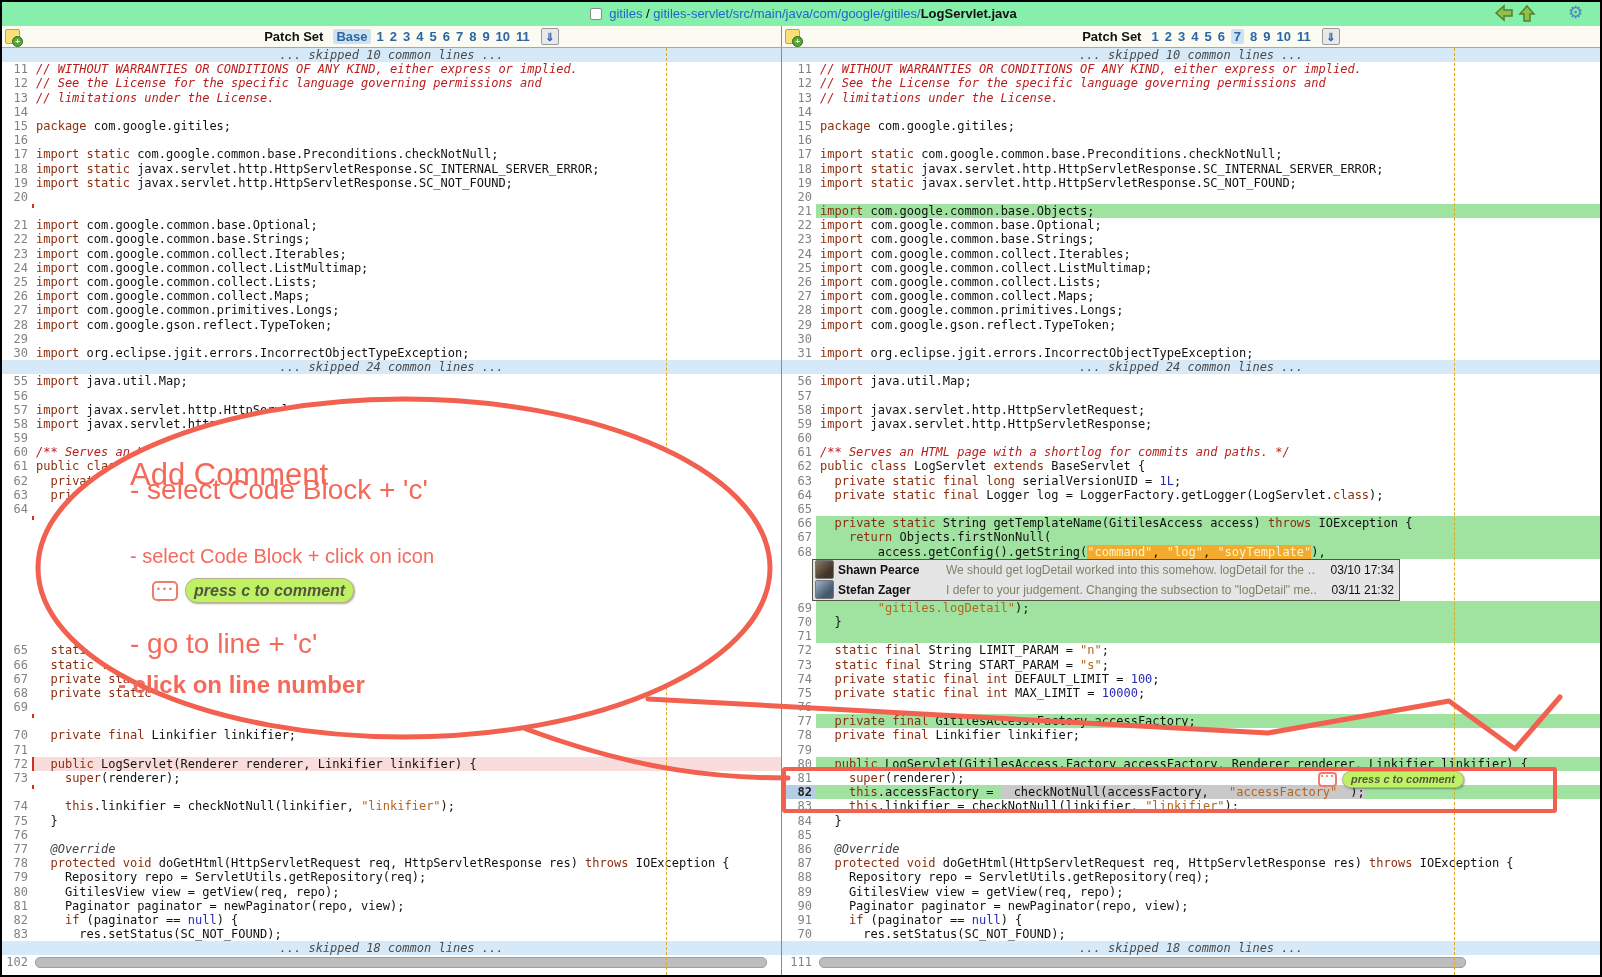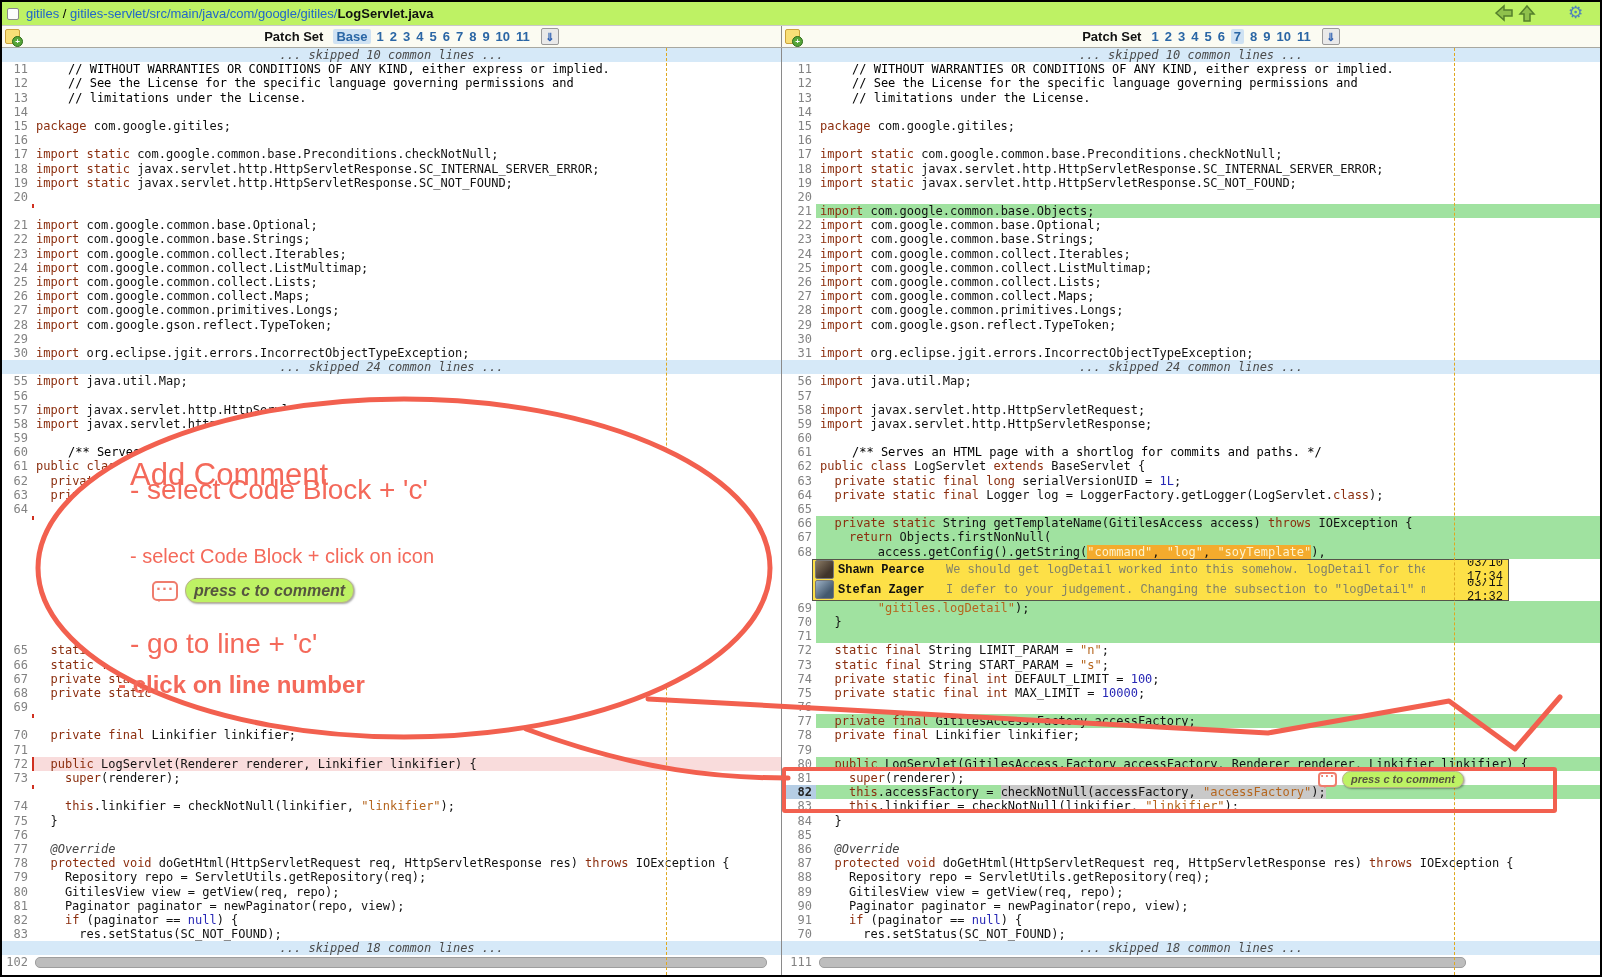--- a/index.html
+++ b/index.html
@@ -1,19 +1,19 @@
 <!DOCTYPE html>
 <html><head>
 <meta charset="utf-8">
 <style>
   html,body{margin:0;padding:0;background:#fff;}
   .frame{position:relative;width:1602px;height:977px;box-sizing:border-box;border:2px solid #000;
          background:#fff;overflow:hidden;font-family:"Liberation Sans",sans-serif;}
   
-  .topbar{position:relative;height:23px;border-bottom:1px solid #c9c9c9;display:flex;align-items:center;background:#bef264;}
+  .topbar{position:relative;height:23px;border-bottom:1px solid #c9c9c9;display:flex;align-items:center;background:#86efac;justify-content:center;}
   .cbx{width:10px;height:10px;border:1px solid #8a8a8a;border-radius:2px;background:#fdfdfd;margin:0 7px 0 5px;flex:none;}
   .crumbs{font-size:13px;color:#000;white-space:nowrap;}
   .crumbs .lnk{color:#2166c9;cursor:pointer;}
   .crumbs .file{font-weight:bold;color:#111;}
   .topicons{position:absolute;right:12px;top:2px;display:flex;align-items:center;gap:4px;}
   .gearicon{width:20px;height:18px;margin-left:28px;cursor:pointer;}
   .gearicon::before{content:"\2699";font-size:17px;color:#4f81bd;line-height:18px;}
   
   .psbar{height:21px;border-bottom:1px solid #a8a8a0;background:#fbfbf2;display:flex;font-size:13px;}
   .pscell{position:relative;display:flex;align-items:center;justify-content:center;gap:2px;}
@@ -38,32 +38,32 @@
   .ln{flex:none;width:26px;text-align:right;padding-right:4px;color:#828282;cursor:pointer;}
   .pane.right .ln{width:30px;}
   .nsel{background:#b5cde4;color:#222;font-weight:bold;}
   .code{flex:1;position:relative;padding-left:4px;color:#111;overflow:hidden;}
   .bg-g{background:#a0e2a0;}
   .bg-p{background:#f9dcdc;}
   .row.skip{background:#d6e9f8;display:block;text-align:center;color:#4a4a4a;font-style:italic;cursor:pointer;}
   .spacer{height:42px;}
   .sg-k{color:#8b2e0e;}
   .sg-s{color:#b5651d;}
-  .sg-c{color:#000000;margin-left:32px;}
+  .sg-c{color:#b91c1c;font-style:italic;}
   .sg-n{color:#2727b5;}
   .sg-a{color:#444;font-style:italic;}
   .sg-p{color:#111;}
   .sg-io{background:#f4ab2d;}
   .sg-s2{color:#fdf3cd;}
-  .sg-sel{background:#c9c9c9;}
+  .sg-sel{background:#c9c9c9;padding-left:13px;}
   .mk{position:absolute;left:0;top:-5px;width:2px;height:9px;background:#d03020;z-index:2;}
   .mk.full{top:0;height:14.2px;}
   
-  .cbox{margin-left:30px;width:697px;height:42px;box-sizing:border-box;border:1px solid #55554a;background:#fde047;
-        font-family:Liberation Mono, monospace;}
+  .cbox{margin-left:30px;width:588px;height:42px;box-sizing:border-box;border:1px solid #55554a;background:#e5e5e5;
+        font-family:Liberation Sans, sans-serif;}
   .crow{display:flex;align-items:center;height:20px;overflow:hidden;}
   .av{flex:none;width:17px;height:17px;border-radius:2px;margin:0 4px 0 2px;border:1px solid #777;}
   .av.a1{background:linear-gradient(135deg,#8a7a64,#40342a 70%);}
   .av.a2{background:linear-gradient(135deg,#9db2c6,#44596e 70%);}
   .cauthor{flex:none;width:108px;font-size:12px;font-weight:bold;color:#111;}
   .ctext{flex:1;font-size:12px;color:#80806a;white-space:nowrap;overflow:hidden;}
   .cdate{flex:none;width:78px;text-align:right;font-size:12px;color:#111;padding-right:5px;}
   
   .hstrack{flex:1;position:relative;}
   .hsthumb{position:absolute;left:3px;top:2px;height:9px;border-radius:5px;background:#bdbdbd;border:1px solid #9e9e9e;cursor:pointer;}

